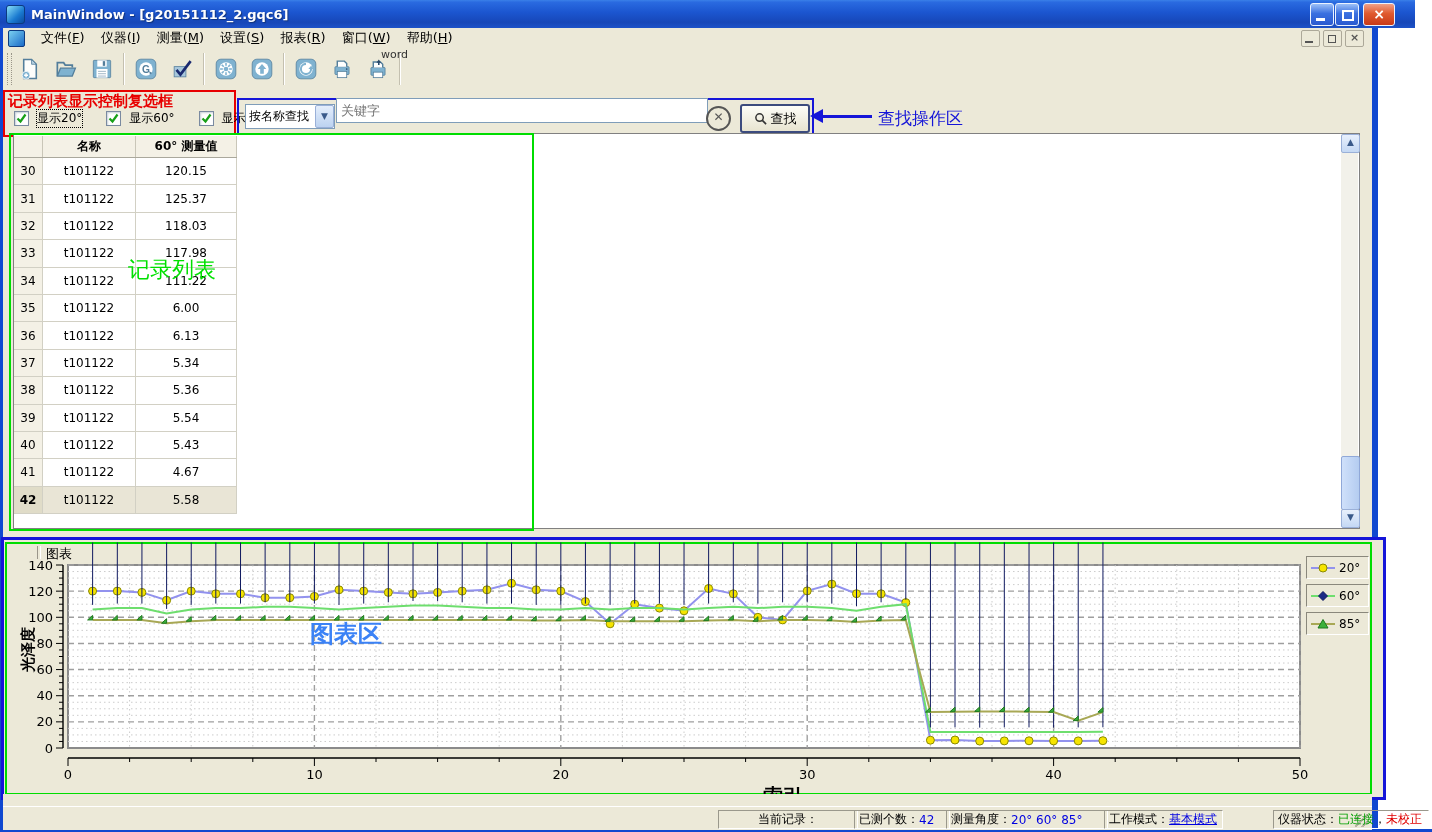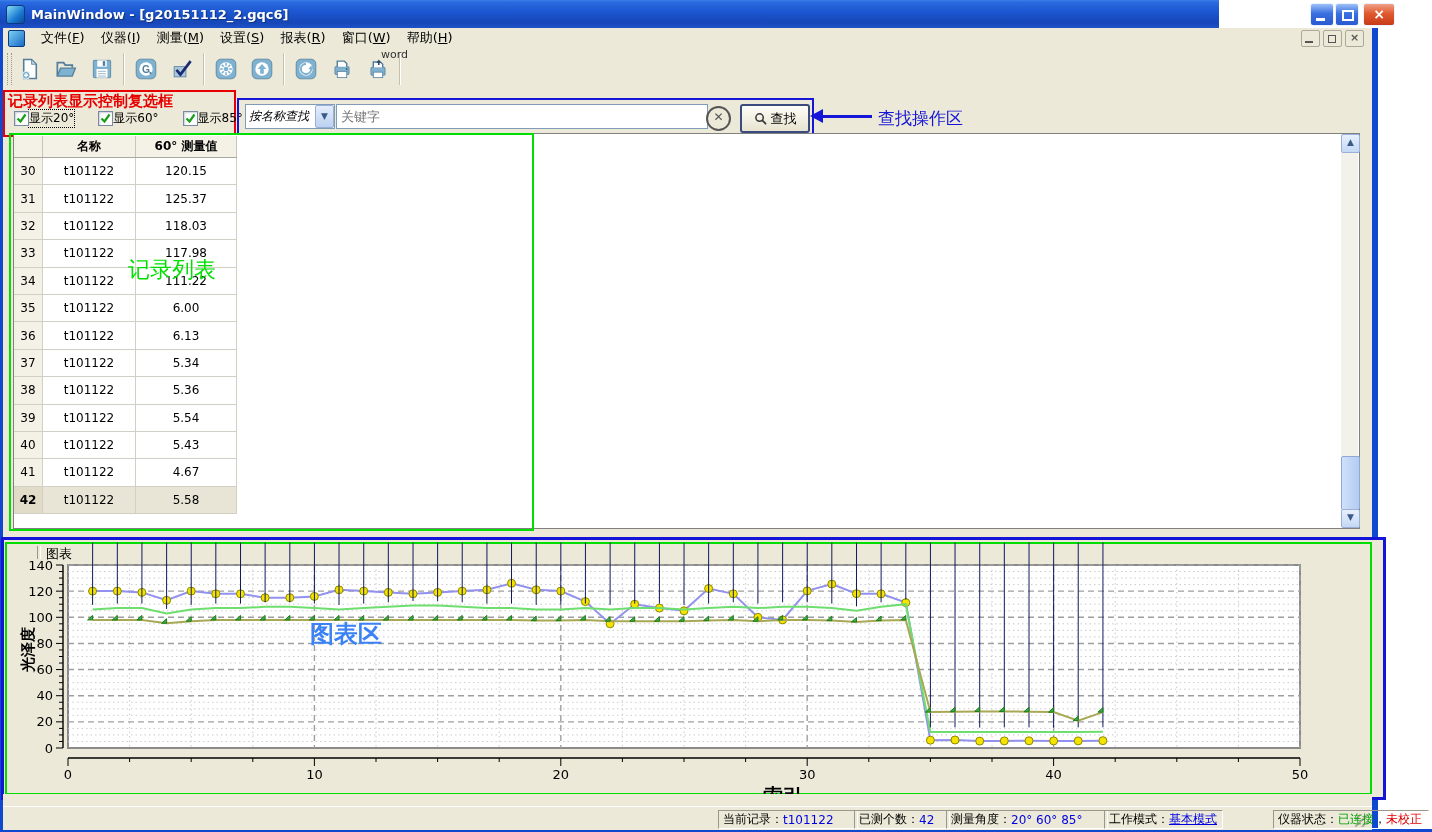--- a/index.html
+++ b/index.html
@@ -1,20 +1,20 @@
 <!DOCTYPE html>
 <html><head>
 <meta charset="utf-8">
 <style>
   html,body{margin:0;padding:0;background:#fff;}
   #screen{position:relative;width:1432px;height:832px;background:#fff;overflow:hidden;
           font-family:"DejaVu Sans","Liberation Sans",sans-serif;font-size:12px;color:#000;}
   .abs{position:absolute;}
   
-  #titlebar{left:0;top:0;width:1219px;height:28px;
+  #titlebar{left:0;top:0;width:1415px;height:28px;
     background:linear-gradient(180deg,#3a80e8 0%,#2a6ae0 8%,#1b55cf 45%,#1747b8 80%,#1d52c8 100%);
     display:flex;align-items:center;}
   #title-text{color:#fff;font-weight:bold;font-size:13px;margin-left:6px;text-shadow:1px 1px 1px #12347a;}
   #app-icon{width:17px;height:17px;margin-left:6px;border-radius:3px;
     background:linear-gradient(135deg,#8ae0f8,#1a7ad0 60%,#0a4aa0);border:1px solid #0c3a80;}
   .winbtn{width:22px;height:21px;border-radius:3px;border:1px solid #eaf2ff;position:absolute;top:3px;
     background:linear-gradient(180deg,#9cc0f8,#3a70e0 45%,#2a5ad0);}
   .winbtn.close{background:linear-gradient(180deg,#f0a088,#e05a30 45%,#c83a18);}
   .glyph-min{position:absolute;left:5px;bottom:4px;width:9px;height:3px;background:#fff;}
   .glyph-restore{position:absolute;left:6px;top:6px;width:8px;height:7px;border:2px solid #fff;}
@@ -40,31 +40,31 @@
   .tool-btn{width:34px;height:37px;margin:0 1px;background:transparent;border:none;display:flex;align-items:center;justify-content:center;position:relative;}
   .tool-btn svg{width:28px;height:28px;}
   .tb-sep{width:1px;height:32px;background:#c4c0b0;border-right:1px solid #fff;margin:0 3px;}
   #word-label{left:381px;top:48px;font-size:11px;color:#333;}
   
   #client{left:3px;top:89px;width:1369px;height:448px;background:#ece9d8;}
   
   #red-box{left:3px;top:90px;width:229px;height:43px;border:2px solid #e80000;}
   #red-title{left:8px;top:92px;color:#e80000;font-size:15px;font-weight:bold;white-space:nowrap;}
   #chk-row{left:14px;top:110px;display:flex;gap:24px;}
-  .chk{display:flex;align-items:center;gap:0;}
+  .chk{display:flex;align-items:center;gap:8px;}
   .chk-box{width:13px;height:13px;background:#fff;border:1px solid #7a8aa0;box-shadow:inset 1px 1px 2px #c8d0d8;position:relative;}
   .chk-label{font-size:12px;white-space:nowrap;}
   .chk.focused .chk-label{outline:1px dotted #000;}
   
   #blue-box{left:237px;top:98px;width:573px;height:33px;border:2px solid #1515d8;}
-  #combo{left:245px;top:104px;width:88px;height:23px;background:#fff;border:1px solid #7f9db9;display:flex;align-items:center;font-style:italic;}
+  #combo{left:245px;top:104px;width:88px;height:23px;background:#fff;border:1px solid #7f9db9;display:flex;align-items:center;}
   #combo-text{flex:1;font-size:12px;padding-left:3px;white-space:nowrap;}
   #combo-arrow{width:17px;height:21px;background:linear-gradient(180deg,#e4eefc,#bcd2f0);border:1px solid #9ab0d8;border-radius:2px;
     color:#3a5a8a;font-size:9px;text-align:center;line-height:21px;}
-  #search-input{left:336px;top:104px;width:364px;height:21px;background:#fff;border:1px solid #7f9db9;font-size:13px;color:#4d7c0f;
+  #search-input{left:336px;top:98px;width:364px;height:21px;background:#fff;border:1px solid #7f9db9;font-size:13px;color:#4d7c0f;
     padding-left:4px;font-family:inherit;}
   #clear-btn{left:706px;top:106px;width:21px;height:21px;border-radius:50%;border:2px solid #555;background:#ece9d8;
     color:#555;font-weight:bold;font-size:12px;text-align:center;line-height:18px;}
   #find-btn{left:740px;top:104px;width:66px;height:25px;background:linear-gradient(180deg,#fdfdf8,#e8e4d0);
     border:2px solid #3c4b7e;border-radius:3px;display:flex;align-items:center;justify-content:center;gap:4px;font-size:13px;}
   #find-arrow{left:812px;top:115px;width:60px;height:3px;background:#1515d8;}
   #find-arrow-head{left:810px;top:109px;width:0;height:0;border-top:7px solid transparent;border-bottom:7px solid transparent;border-right:13px solid #1515d8;}
   #search-label{left:878px;top:107px;color:#1515d8;font-size:17px;white-space:nowrap;}
   
   #table-panel{left:13px;top:133px;width:1345px;height:394px;background:#fff;border:1px solid #808080;}
@@ -623,25 +623,48 @@
       <path d="M974.7 164.9L974.75 169.44L969.7 169.44Z" fill="#3cb03c" stroke="#1f7a1f"></path>
       <path d="M999.3 164.9L999.35 169.44L994.3 169.44Z" fill="#3cb03c" stroke="#1f7a1f"></path>
       <path d="M1024.0 165.2L1024.05 169.74L1019 169.74Z" fill="#3cb03c" stroke="#1f7a1f"></path>
       <path d="M1048.6 165.6L1048.65 170.14L1043.6 170.14Z" fill="#3cb03c" stroke="#1f7a1f"></path>
       <path d="M1073.2 174.1L1073.25 178.64L1068.2 178.64Z" fill="#3cb03c" stroke="#1f7a1f"></path>
       <path d="M1097.9 165.6L1097.95 170.14L1092.9 170.14Z" fill="#3cb03c" stroke="#1f7a1f"></path>
     </svg>
   <div class="abs" id="ylabel">光泽度</div>
   <div class="abs" id="xlabel">索引</div>
   <div class="abs" id="chart-area-label">图表区</div>
+  <div class="abs" id="legend">
+      <div class="leg-entry">
+        <svg width="26" height="12" viewBox="0 0 26 12">
+          <line x1="1" y1="6" x2="25" y2="6" stroke="#9292ee" stroke-width="2"></line>
+          <circle cx="13" cy="6" r="4" fill="#f6e400" stroke="#8a8a00"></circle>
+        </svg>
+        <span>20°</span>
+      </div>
+      <div class="leg-entry">
+        <svg width="26" height="12" viewBox="0 0 26 12">
+          <line x1="1" y1="6" x2="25" y2="6" stroke="#6ede6e" stroke-width="2"></line>
+          <path d="M13 1.5L17.5 6L13 10.5L8.5 6Z" fill="#1c2a86" stroke="#101a60"></path>
+        </svg>
+        <span>60°</span>
+      </div>
+      <div class="leg-entry">
+        <svg width="26" height="12" viewBox="0 0 26 12">
+          <line x1="1" y1="6" x2="25" y2="6" stroke="#a8a855" stroke-width="2"></line>
+          <path d="M13 1.5L18 10L8 10Z" fill="#3cb03c" stroke="#1f7a1f"></path>
+        </svg>
+        <span>85°</span>
+      </div>
+    </div>
 
   <div class="abs gap-row"></div>
   <div class="abs" id="statusbar">
     <div id="grip"></div>
-  <div class="st-panel" style="left: 715px; width: 130px;">
+  <div class="st-panel" style="left: 715px; width: 130px; flex-direction: column;">
         <span>当前记录：</span>
         <span style="color: rgb(0, 0, 224);">t101122</span>
       </div>
       <div class="st-panel" style="left: 851px; width: 86px;">
         <span>已测个数：</span>
         <span style="color: rgb(0, 0, 224);">42</span>
       </div>
       <div class="st-panel" style="left: 943px; width: 152px;">
         <span>测量角度：</span>
         <span style="color: rgb(0, 0, 224);">20° 60° 85°</span>

